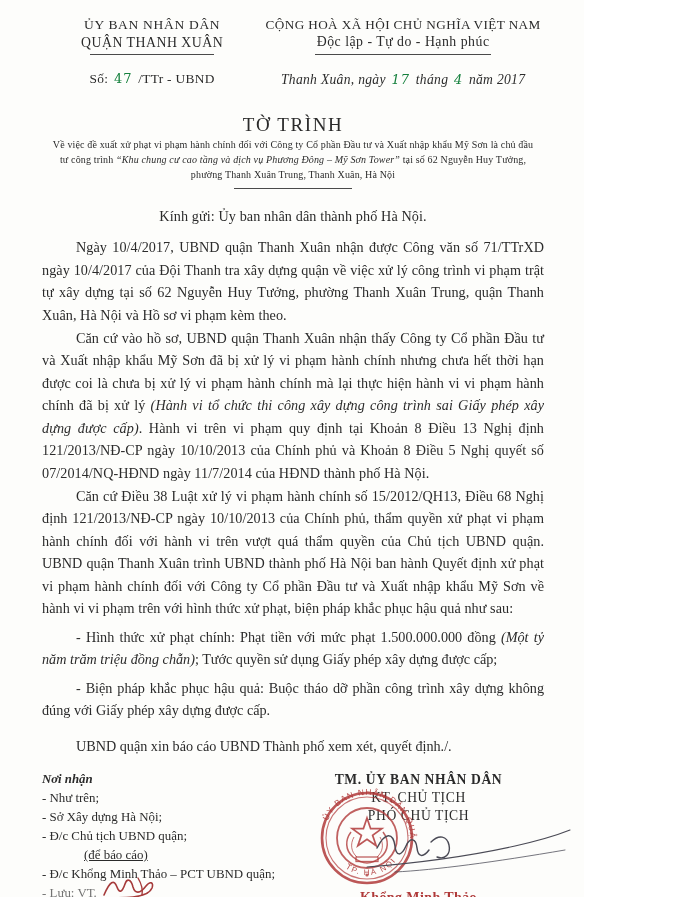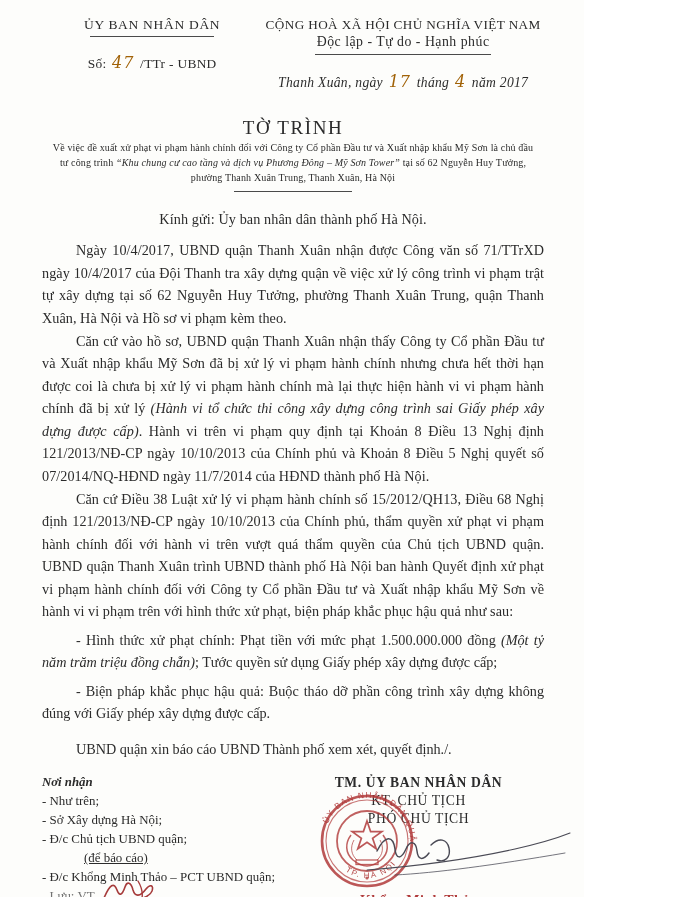--- a/index.html
+++ b/index.html
@@ -52,23 +52,22 @@
   .hdr-right .rule-short { width: 176px; }
 
   .docnum {
     margin-top: 16px;
     font-size: 13.4px;
     letter-spacing: 0.3px;
     white-space: nowrap;
   }
   .hand {
     font-family: "DejaVu Serif", serif;
-    font-style: italic;
-    color: #a16207;
-    font-size: 16px;
+    color: #15803d;
+    font-size: 13px;
     letter-spacing: 1px;
     padding: 0 2px;
   }
   .dateline {
     margin-top: 17px;
     font-size: 13.6px;
     font-style: italic;
     letter-spacing: 0.3px;
     white-space: nowrap;
   }
@@ -197,20 +196,21 @@
 </style>
 </head>
 <body>
 
 <div class="page">
 
   <div class="doc-header">
 
     <div class="hdr-left">
       <div class="hdr-line1">ỦY BAN NHÂN DÂN</div>
+      <div class="hdr-line2">QUẬN THANH XUÂN</div>
       <div class="rule-short"></div>
       <div class="docnum">
         <span>Số:</span>
         <span class="hand">47</span>
         <span>/TTr - UBND</span>
       </div>
     </div>
 
     <div class="hdr-right">
       <div class="hdr-line1">CỘNG HOÀ XÃ HỘI CHỦ NGHĨA VIỆT NAM</div>

